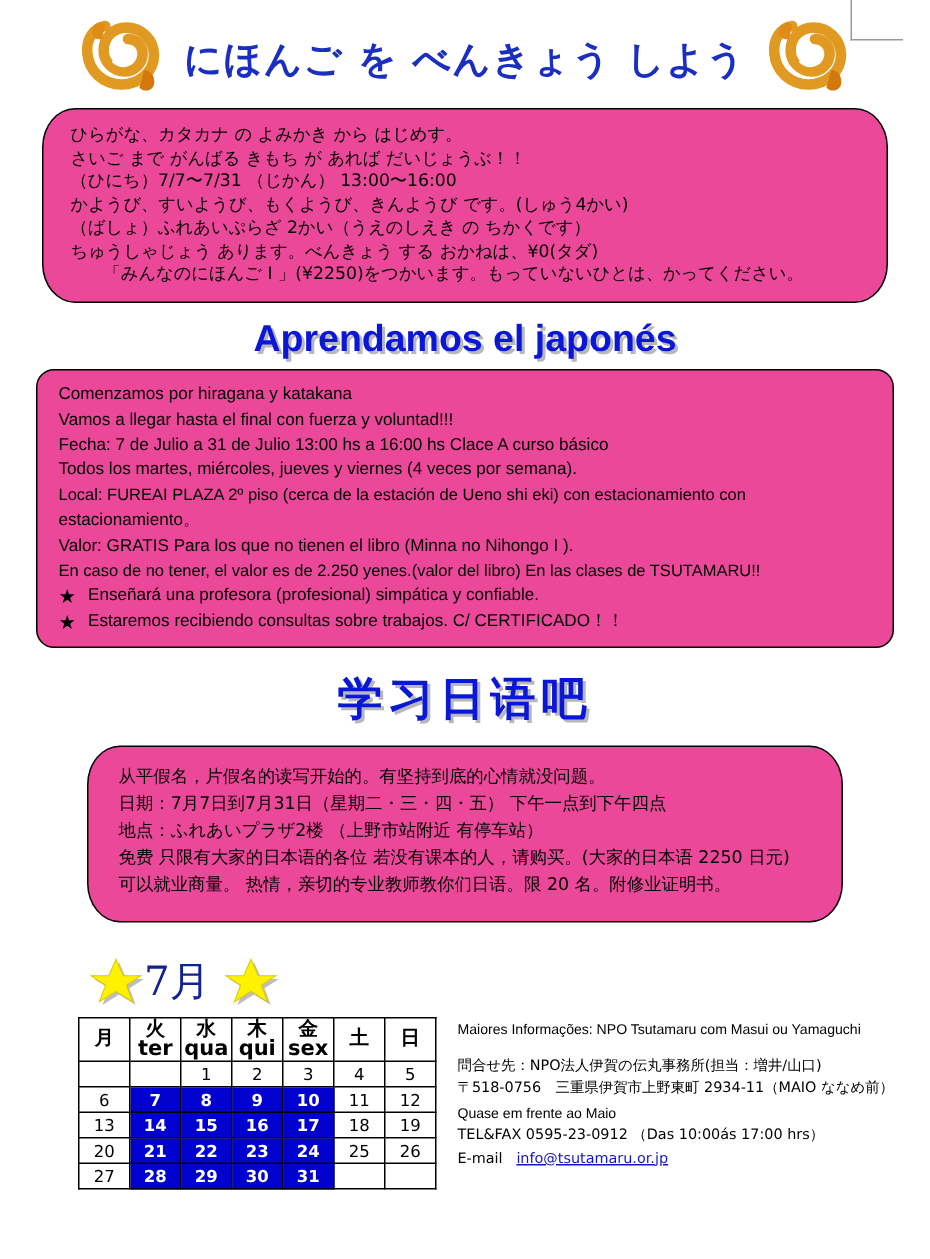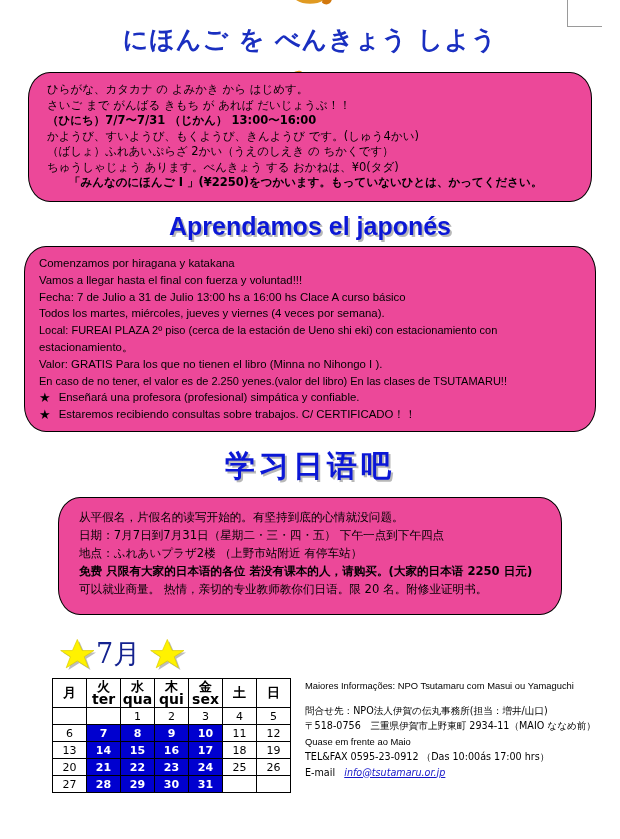--- a/index.html
+++ b/index.html
@@ -25,53 +25,52 @@
 
   
   .header {
     position: absolute;
     top: 8px; left: 0; right: 0;
     height: 62px;
     display: flex;
     align-items: center;
     justify-content: center;
     gap: 14px;
-    flex-direction: column;
   }
   .mascot { width: 56px; height: 52px; flex: none; }
   .jp-title {
     font-family: "DejaVu Sans", sans-serif;
     font-size: 25px;
     font-weight: bold;
     color: #1a2fc0;
     letter-spacing: 1px;
     white-space: nowrap;
   }
 
   
   .rbox {
     position: absolute;
     border: 1.6px solid #000;
     border-radius: 22px / 26px;
     box-sizing: border-box;
     background: #ec4899;
   }
   .box-jp  { left: 28px; top: 72px;  width: 564px; height: 130px; }
-  .box-es  { left: 24px; top: 246px; width: 572px; height: 186px; }
+  .box-es  { left: 24px; top: 246px; width: 572px; height: 186px; border-radius: 12px; }
   .box-zh  { left: 58px; top: 497px; width: 504px; height: 118px; }
 
   
   .lines { padding: 9px 14px 0 18px; }
   .ln {
     font-family: "DejaVu Sans", sans-serif;
     font-size: 11.5px;
     line-height: 15.5px;
     white-space: nowrap;
   }
-  .ln.b   { font-weight: bold; }
+  .ln.b   { font-weight: normal; }
   .ln.ind { padding-left: 22px; }
 
   
   .box-es .lines { padding: 8px 10px 0 14px; }
   .box-es .ln {
     font-family: "Liberation Sans", sans-serif;
     font-size: 11.4px;
     line-height: 16.8px;
   }
   .box-es .ln.sm { font-size: 11px; }
@@ -153,21 +152,21 @@
   
   .contact { position: absolute; left: 305px; top: 678px; width: 300px; }
   .c-ln {
     font-family: "DejaVu Sans", sans-serif;
     font-size: 9.6px;
     line-height: 15.5px;
     white-space: nowrap;
   }
   .c-ln.pt { font-family: "Liberation Sans", sans-serif; font-size: 9.4px; }
   .c-ln.gap { margin-top: 9px; }
-  .mail-link { color: #1515c8; text-decoration: underline; font-style: italic; }
+  .mail-link { color: #1515c8; text-decoration: underline; }
 </style>
 </head>
 <body>
 
 <div class="crop-mark"></div>
 
 <div class="header">
   <svg class="mascot" viewBox="0 0 100 96">
     <path d="M30 8 C16 10 6 24 8 42 C10 64 28 80 50 80 C72 80 90 64 90 44 C90 24 74 10 56 10
              C40 10 28 22 28 38 C28 52 40 64 54 64 C66 64 76 54 76 42 C76 32 68 24 58 24" fill="none" stroke="#e09a22" stroke-width="13" stroke-linecap="round"></path>

